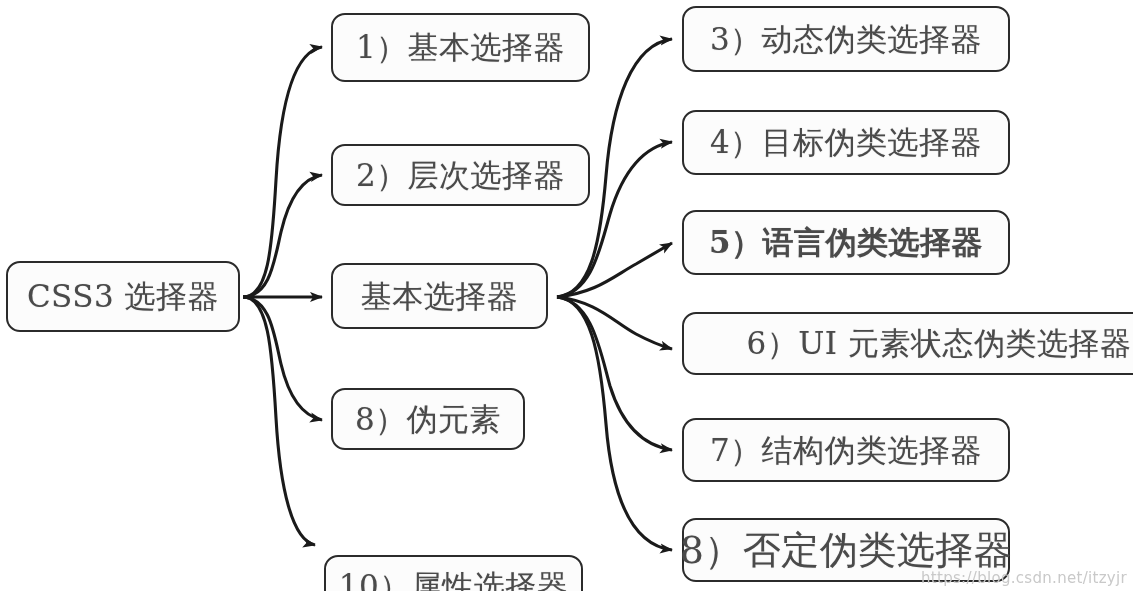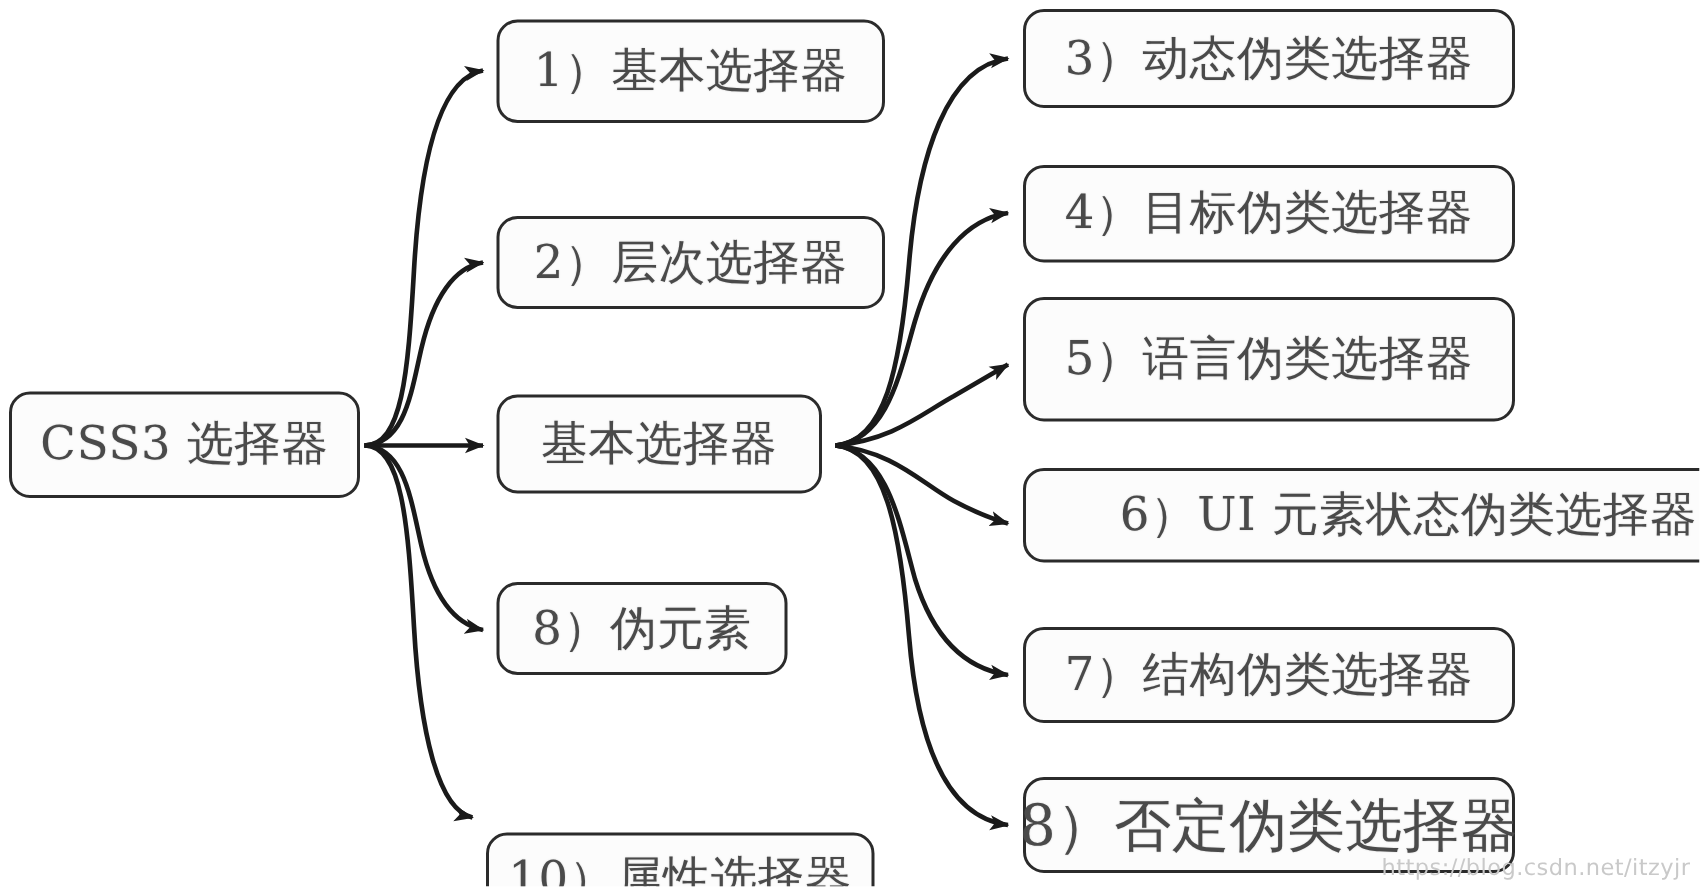--- a/index.html
+++ b/index.html
@@ -103,21 +103,21 @@
   <div class="node" style="left:324px; top:512px; width:259px; height:63px; font-size:31px;margin-top:43px;">
     <span class="label">10）属性选择器</span>
   </div>
 
   <div class="node" style="left:682px; top:6px; width:328px; height:66px; font-size:31px;">
     <span class="label">3）动态伪类选择器</span>
   </div>
   <div class="node" style="left:682px; top:110px; width:328px; height:65px; font-size:31px;">
     <span class="label">4）目标伪类选择器</span>
   </div>
-  <div class="node" style="left:682px; top:198px; width:328px; height:83px; font-size:31px;">
+  <div class="node" style="left:682px; top:210px; width:328px; height:65px; font-size:31px;font-weight:bold;">
     <span class="label">5）语言伪类选择器</span>
   </div>
   <div class="node" style="left:682px; top:312px; width:514px; height:63px; font-size:31px;">
     <span class="label">6）UI 元素状态伪类选择器</span>
   </div>
   <div class="node" style="left:682px; top:418px; width:328px; height:64px; font-size:31px;">
     <span class="label">7）结构伪类选择器</span>
   </div>
   <div class="node" style="left:682px; top:518px; width:328px; height:64px; font-size:38px;">
     <span class="label">8）否定伪类选择器</span>

